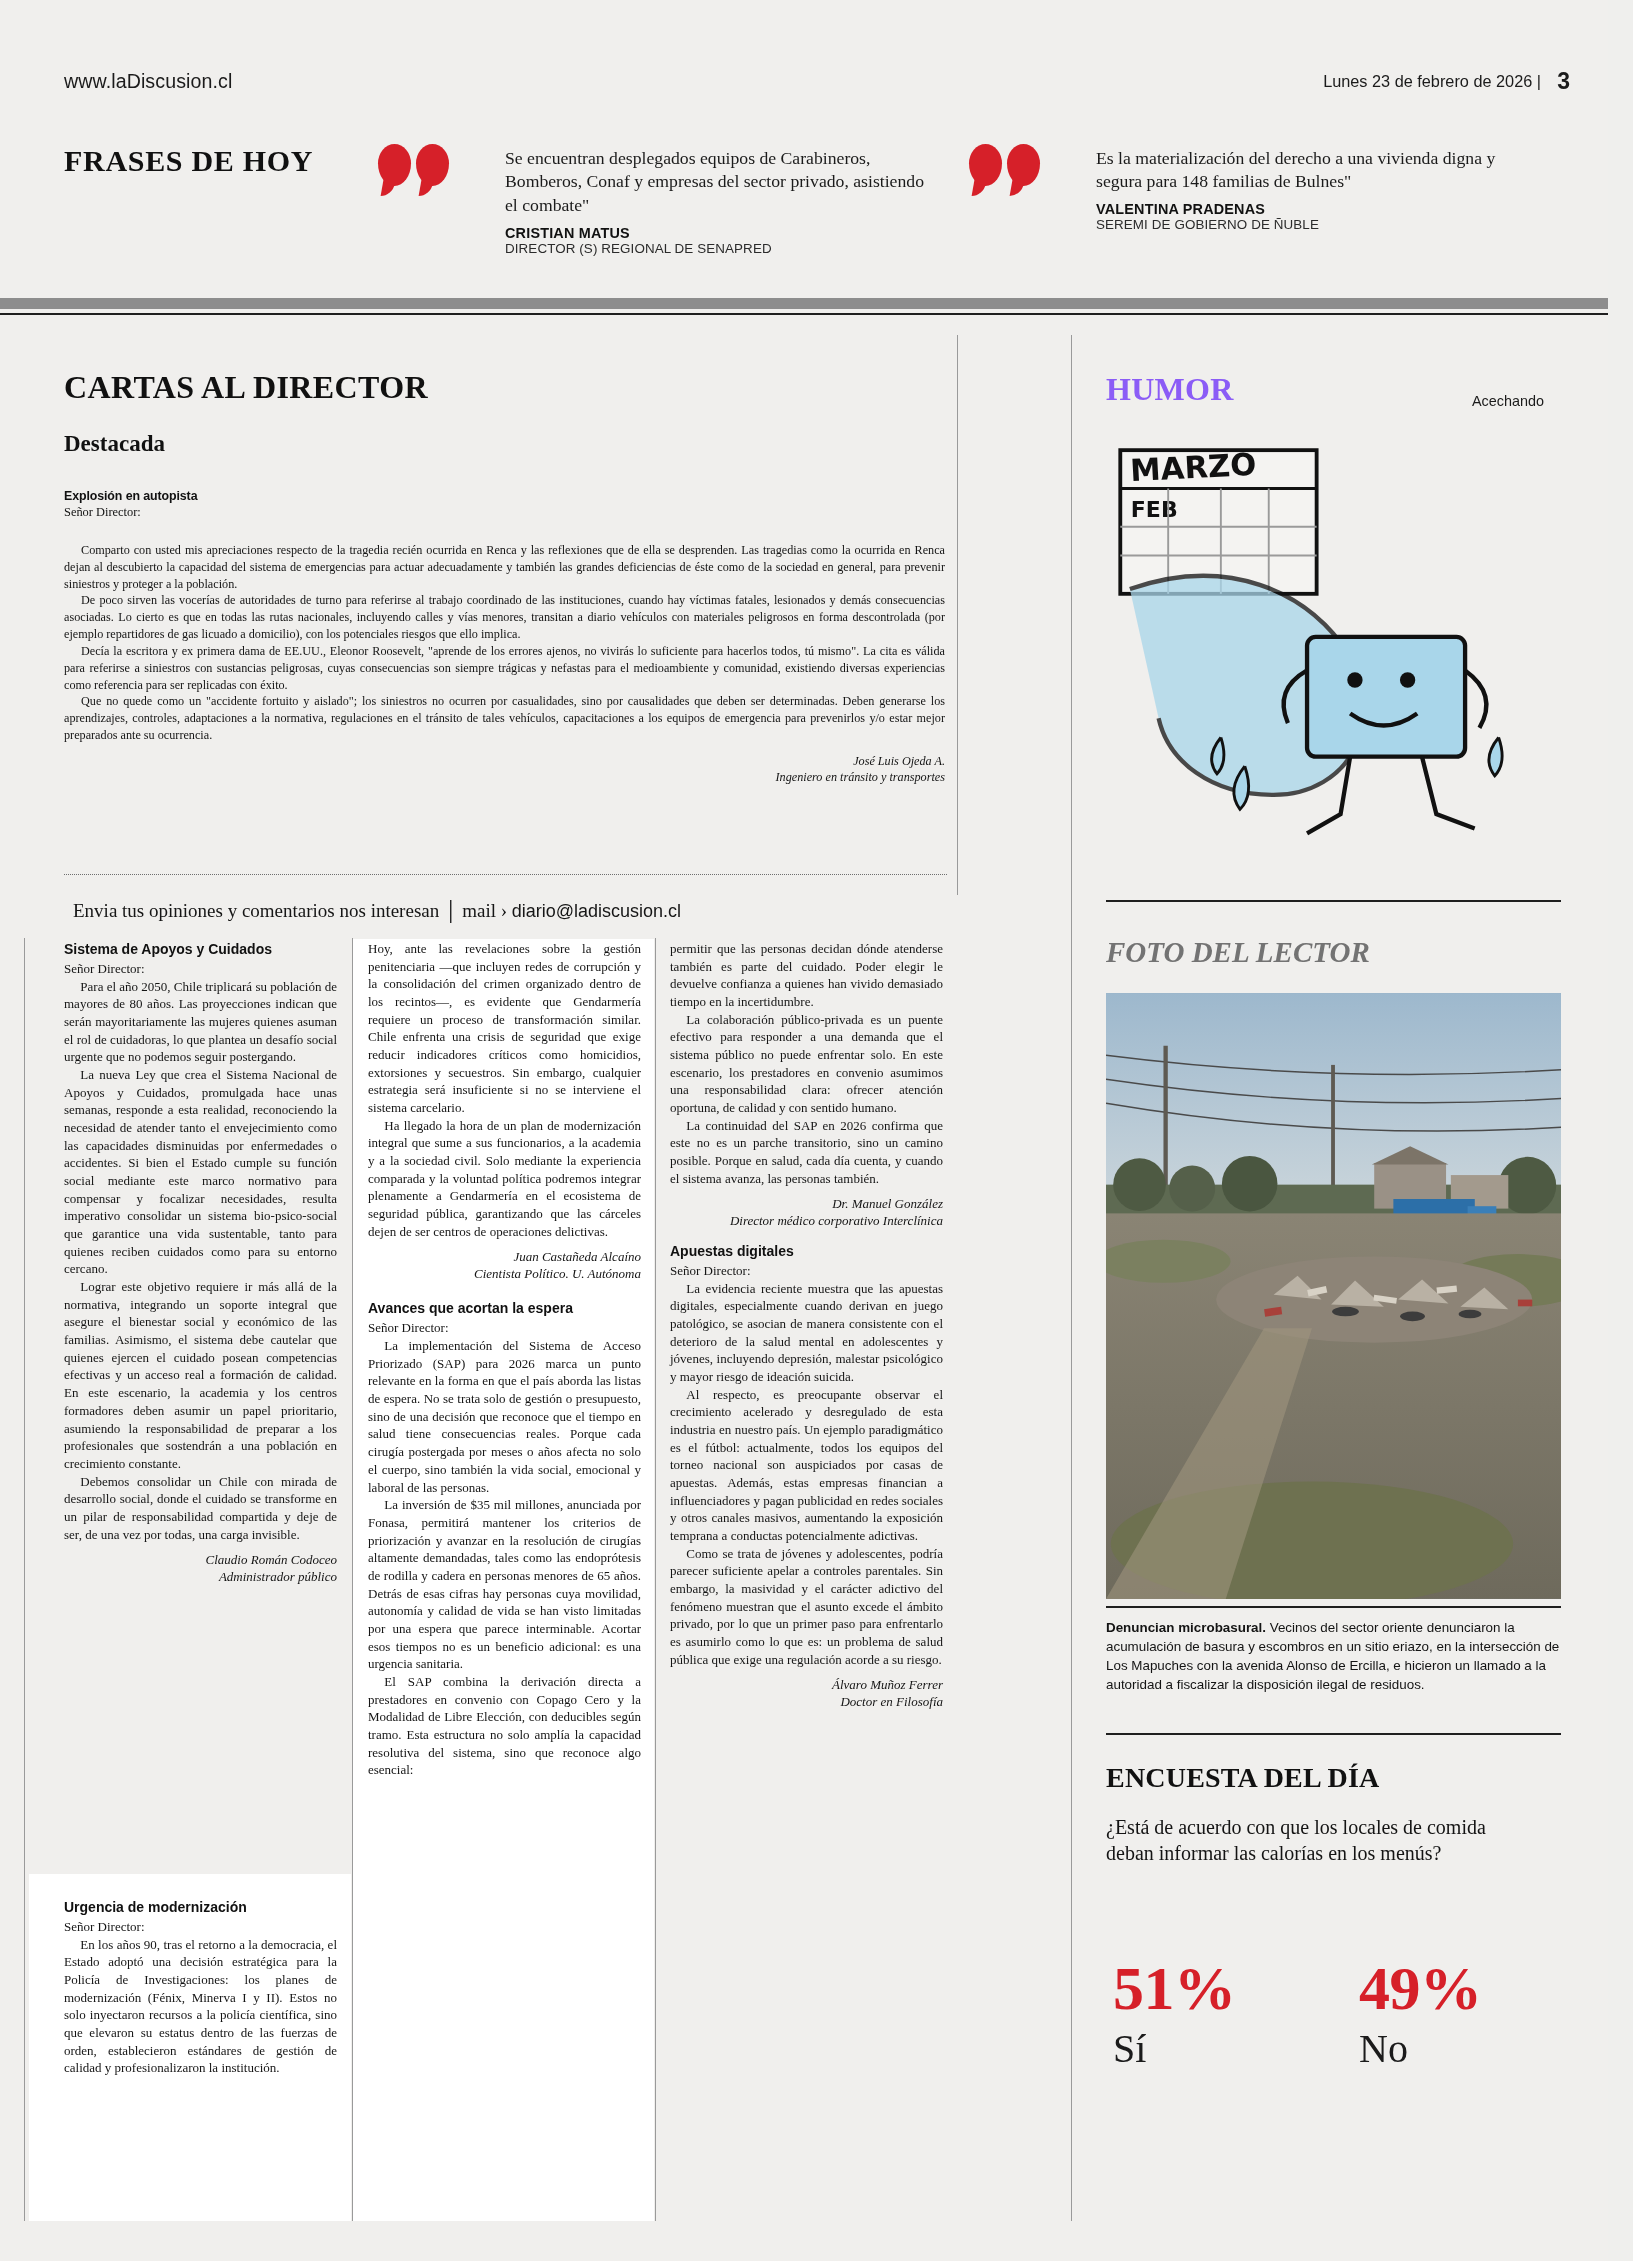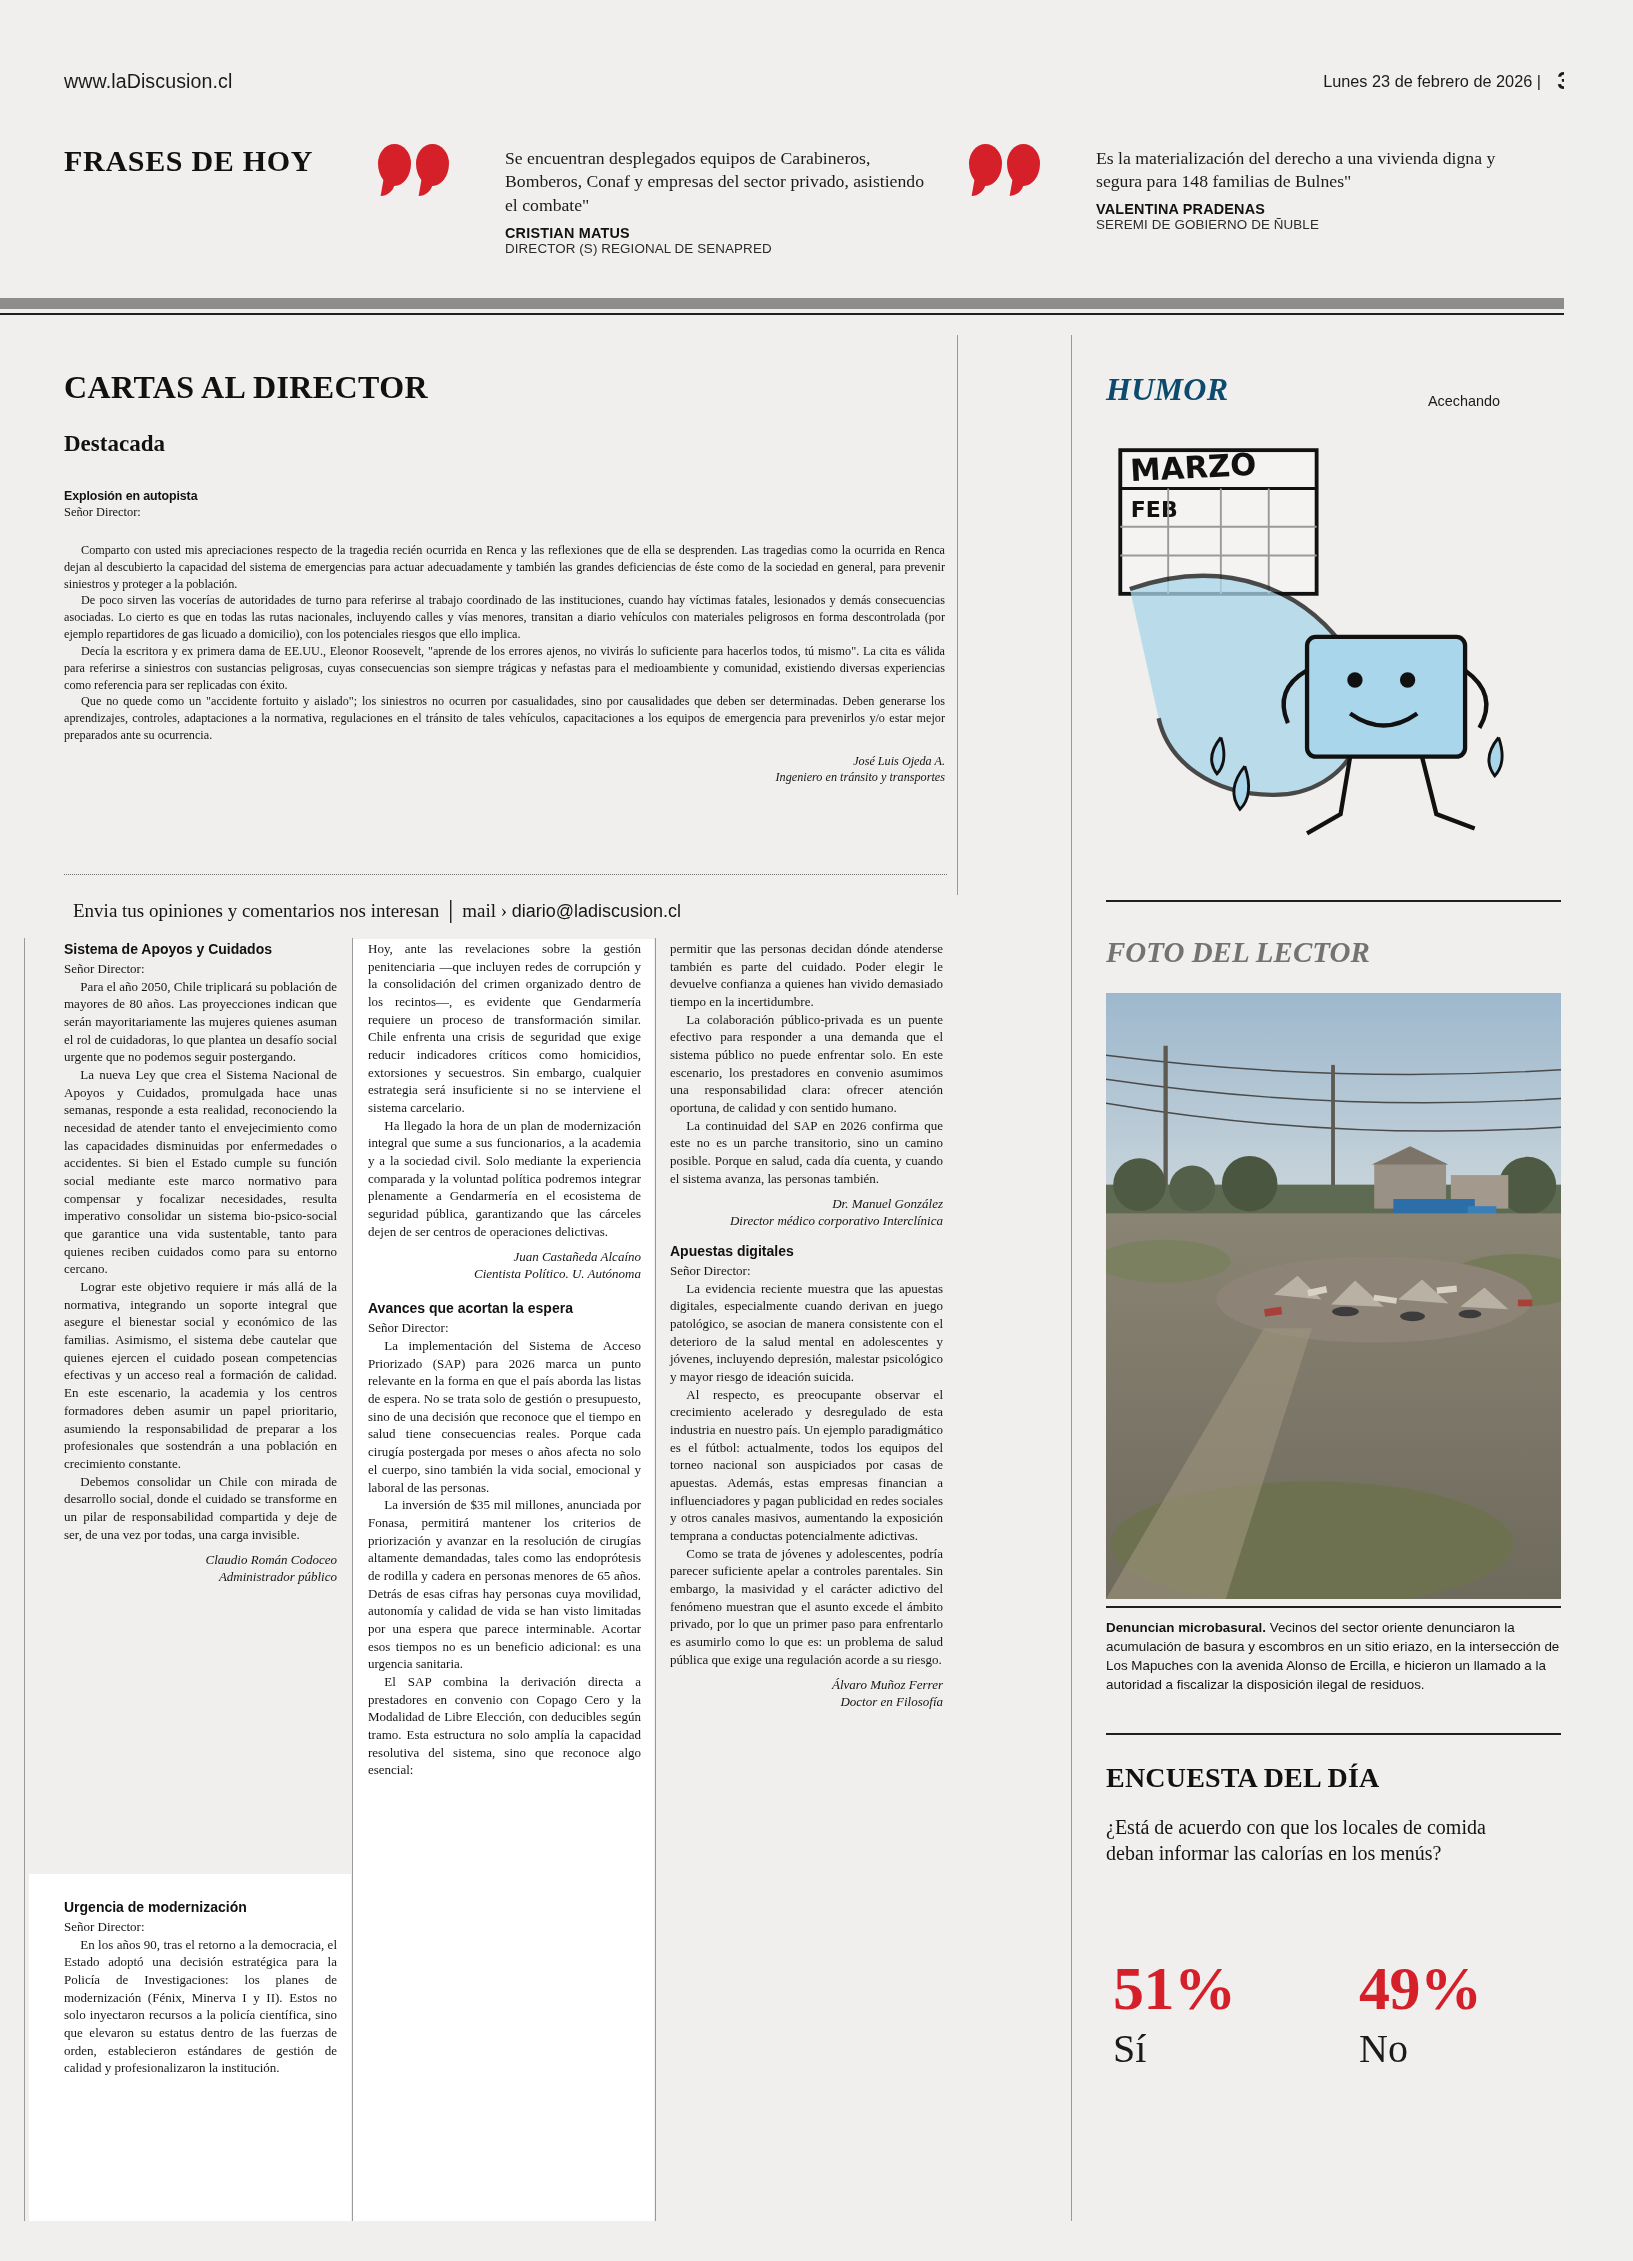--- a/index.html
+++ b/index.html
@@ -9,20 +9,21 @@
     font-family: "Liberation Serif", serif;
     color: #1a1a1a;
     -webkit-font-smoothing: antialiased;
   }
   .page {
     position: relative;
     width: 1564px;
     height: 2261px;
     background: #f0efed;
     overflow: hidden;
+    padding-left: 44px;
   }
 
   
   .masthead {
     position:absolute; left:0; top:0; width:1634px; height:127px;
     background:#f0efed;
   }
   .site-url {
     position:absolute; left:64px; top:81px;
     font-family:"Liberation Sans", sans-serif;
@@ -147,21 +148,21 @@
     text-align:right; font-style:italic; margin-top:7.7px; text-indent:0; line-height:1.32;
   }
   .white-card {
     position:absolute; background:#ffffff;
   }
 
   
   .humor-title {
     position:absolute; left:1106px; top:371px;
     font-family:"Liberation Serif", serif; font-weight:bold;
-    font-size:32px; letter-spacing:0.3px; color:#0c4a6e;font-style:italic;
+    font-size:32px; letter-spacing:0.3px; color:#8b5cf6;
   }
   .acechando {
     position:absolute; right:64px; top:393px;
     font-family:"Liberation Sans", sans-serif; font-size:14.4px; color:#1b1b1b;
   }
   .cartoon {
     position:absolute; left:1101px; top:431px; width:460px; height:431px;
     background:#f0efed; overflow:hidden;
   }
   .hline {

